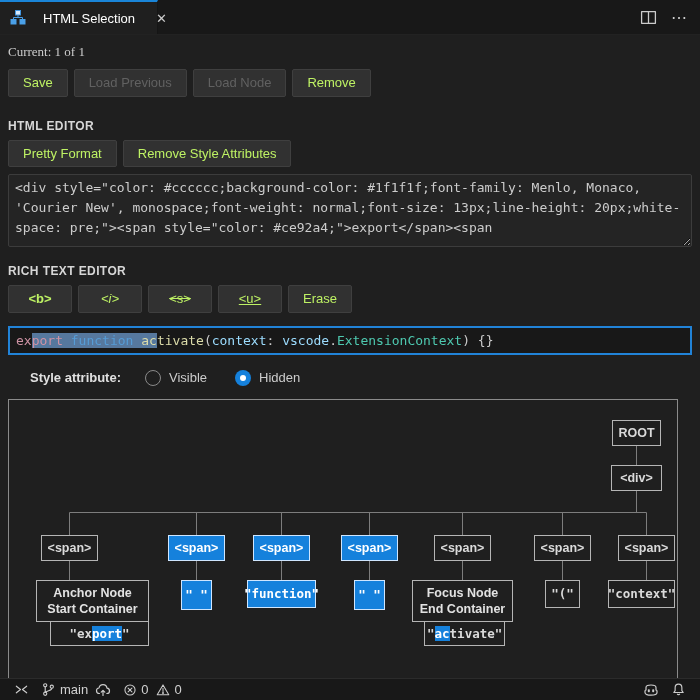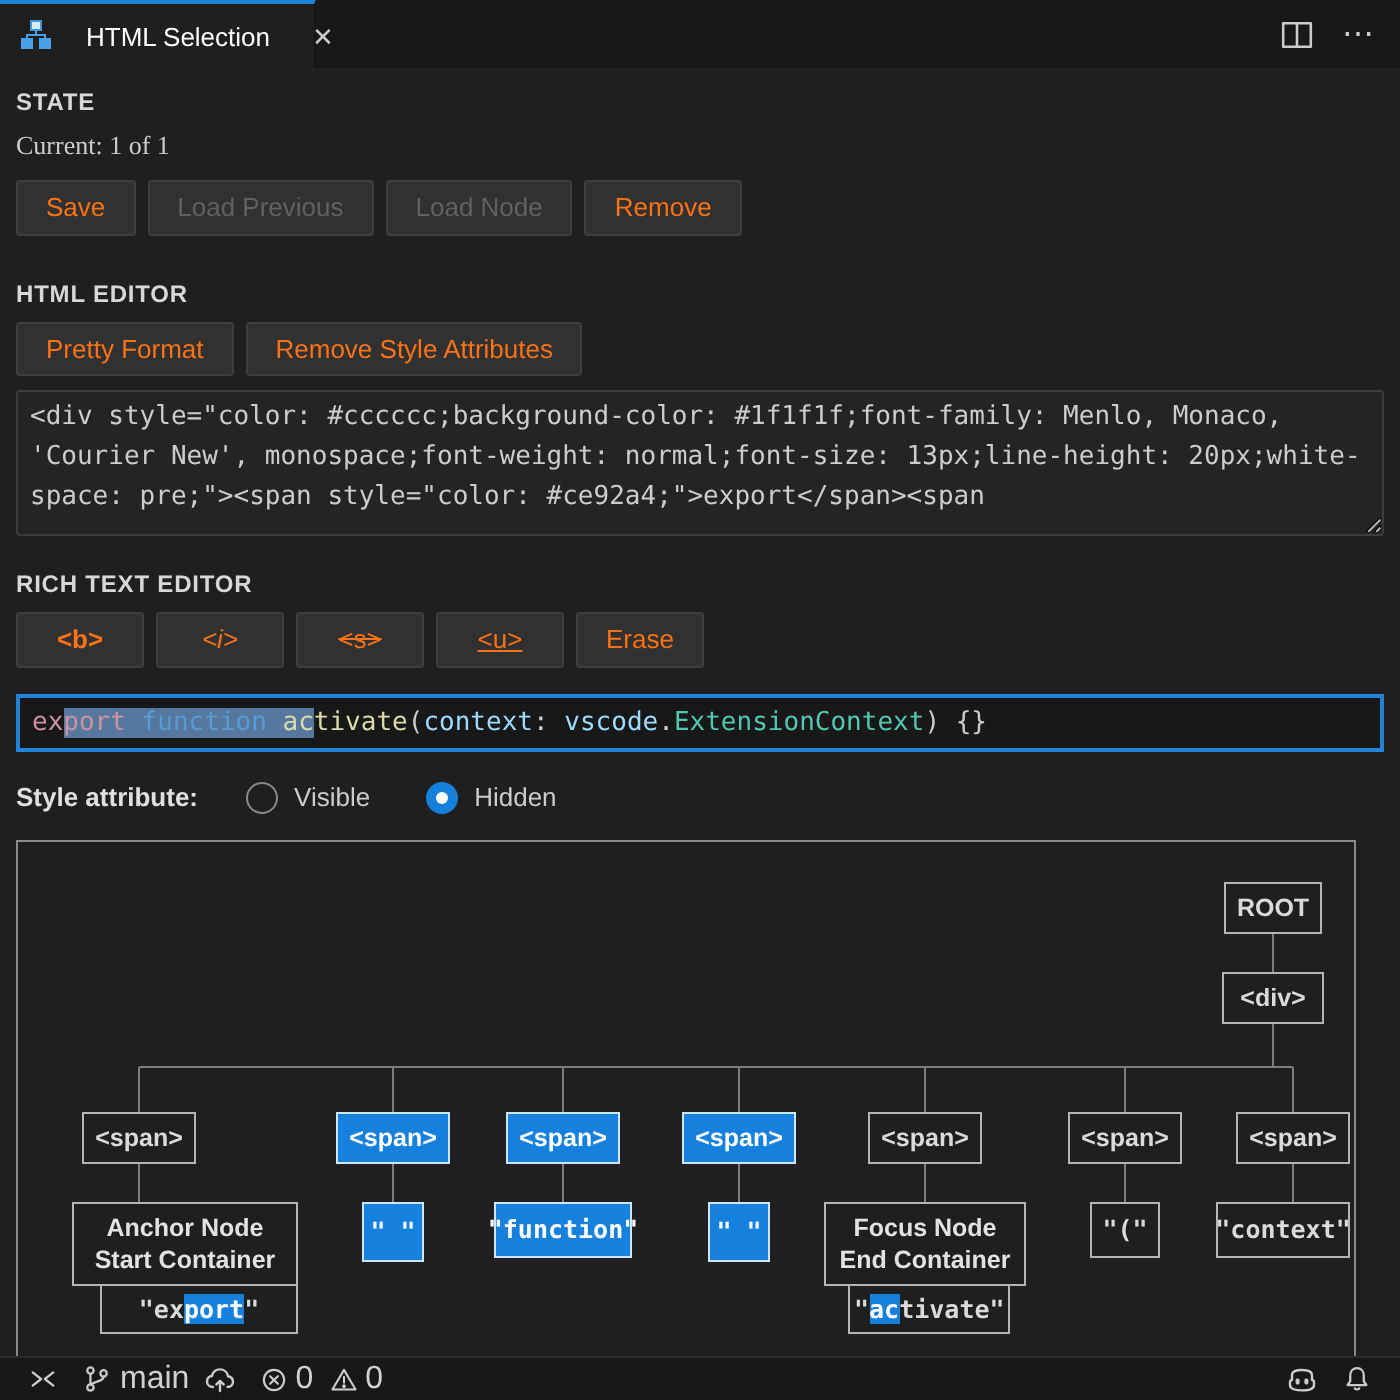--- a/index.html
+++ b/index.html
@@ -28,21 +28,21 @@
   .dots { color: #cccccc; font-size: 16px; letter-spacing: 1px; line-height: 1; }
   
   .content { padding: 9px 8px 0 8px; }
   .section-heading {
     font-size: 12px; font-weight: bold; color: #d7d7d7; letter-spacing: .4px;
     margin-bottom: 7px;
   }
   .current-line { margin-bottom: 9px; color: #cccccc; font-family: Liberation Serif, serif; }
   .btn-row { display: flex; gap: 6px; }
   button.vsbtn {
-    background: #313131; color: #f97316; border: 1px solid #3f3f3f;
+    background: #313131; color: #bef264; border: 1px solid #3f3f3f;
     border-radius: 2px; font-family: "Liberation Sans", sans-serif;
     font-size: 13px; padding: 5px 14px; cursor: pointer; line-height: 1.2;
   }
   button.vsbtn:disabled { color: #616161; cursor: default; }
   .mb22 { margin-bottom: 22px; }
   .mb7 { margin-bottom: 7px; }
   textarea.html-src {
     width: 684px; height: 73px; background: #242424; color: #cccccc;
     border: 1px solid #3c3c3c; border-radius: 2px;
     font-family: "DejaVu Sans Mono", monospace; font-size: 13px; line-height: 20px;
@@ -55,21 +55,21 @@
   .fmt-s { text-decoration: line-through; }
   .fmt-u { text-decoration: underline; }
   .rich-editor {
     width: 684px; height: 29px; border: 2px solid #2183d8; background: #181818;
     display: flex; align-items: center; padding: 0 6px; margin: 13px 0 15px 0;
     font-family: "DejaVu Sans Mono", monospace; font-size: 13px; white-space: pre;
     cursor: text;
   }
   .rich-editor .sel { background: #56789e; }
   
-  .style-row { display: flex; align-items: center; gap: 10px; margin-bottom: 13px; }
+  .style-row { display: flex; align-items: center; gap: 10px; margin-bottom: 13px; margin-left: 22px; }
   .style-label { font-weight: bold; color: #e0e0e0; margin-right: 14px; }
   .radio-opt { display: flex; align-items: center; gap: 8px; margin-right: 18px; cursor: pointer; }
   .radio { width: 16px; height: 16px; border-radius: 50%; position: relative; }
   .radio.off { border: 1px solid #8a8a8a; background: transparent; }
   .radio.on { background: #1581dc; }
   .radio.on::after {
     content: ""; position: absolute; left: 5px; top: 5px; width: 6px; height: 6px;
     border-radius: 50%; background: #ffffff;
   }
   
@@ -101,21 +101,21 @@
     font-family: "DejaVu Sans Mono", monospace; font-size: 12.5px; font-weight: bold;
     text-align: center; padding: 4px 2px; margin-top: -1px; white-space: pre;
   }
   .cvalue .hl { background: #1581dc; color: #ffffff; }
   .cvalue.inset-a { margin-left: 14px; }
   .cvalue.inset-f { margin-left: 12px; margin-right: 8px; }
   
   .statusbar {
     position: absolute; left: 0; bottom: 0; width: 700px; height: 22px;
     background: #181818; border-top: 1px solid #2b2b2b;
-    display: flex; align-items: center; font-size: 16px; color: #d0d0d0;
+    display: flex; align-items: center; font-size: 13px; color: #d0d0d0;
     padding: 0 8px;
   }
   .sb-item { display: flex; align-items: center; gap: 4px; padding: 0 6px; height: 22px; cursor: pointer; }
   .sb-item svg { display: block; }
   .sb-right { margin-left: auto; display: flex; align-items: center; }
   .icon-stroke { stroke: #cccccc; fill: none; stroke-width: 1.2; stroke-linecap: round; stroke-linejoin: round; }
 </style>
 </head>
 <body>
 
@@ -138,21 +138,20 @@
         <rect x="1.5" y="2.5" width="13" height="11"></rect>
         <path d="M8 2.5v11"></path>
       </svg>
     </span>
     <span class="dots">⋯</span>
   </div>
 </div>
 
 <div class="content">
 
-  <div class="section-heading">STATE</div>
   <div class="current-line">Current: 1 of 1</div>
   <div class="btn-row mb22">
     <button class="vsbtn">Save</button>
     <button class="vsbtn" disabled="">Load Previous</button>
     <button class="vsbtn" disabled="">Load Node</button>
     <button class="vsbtn">Remove</button>
   </div>
 
   <div class="section-heading">HTML EDITOR</div>
   <div class="btn-row mb7">

